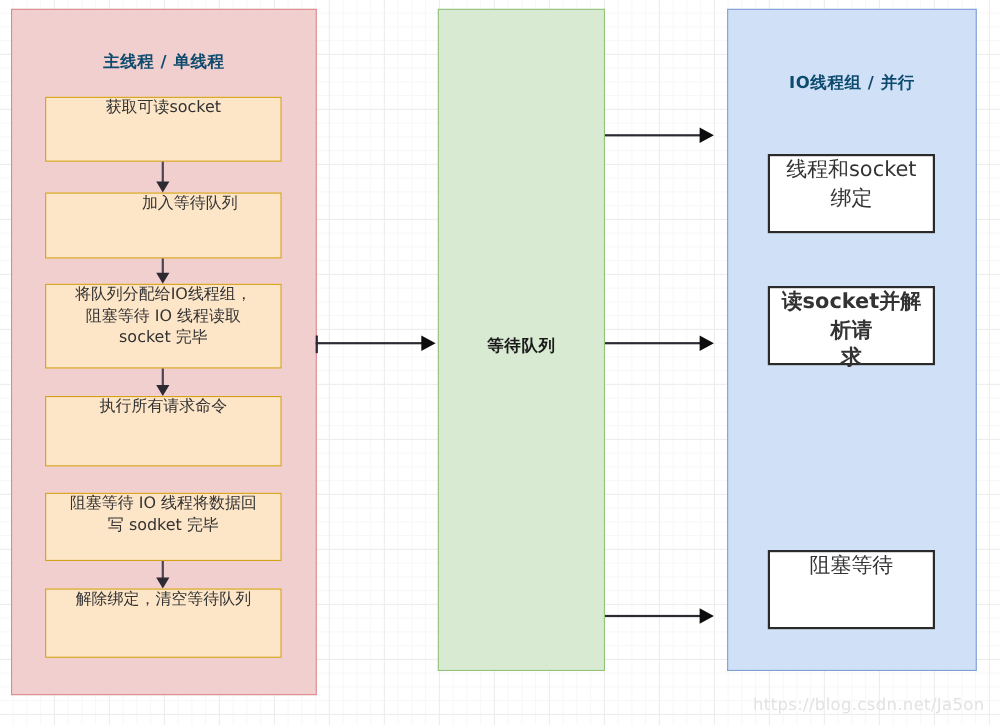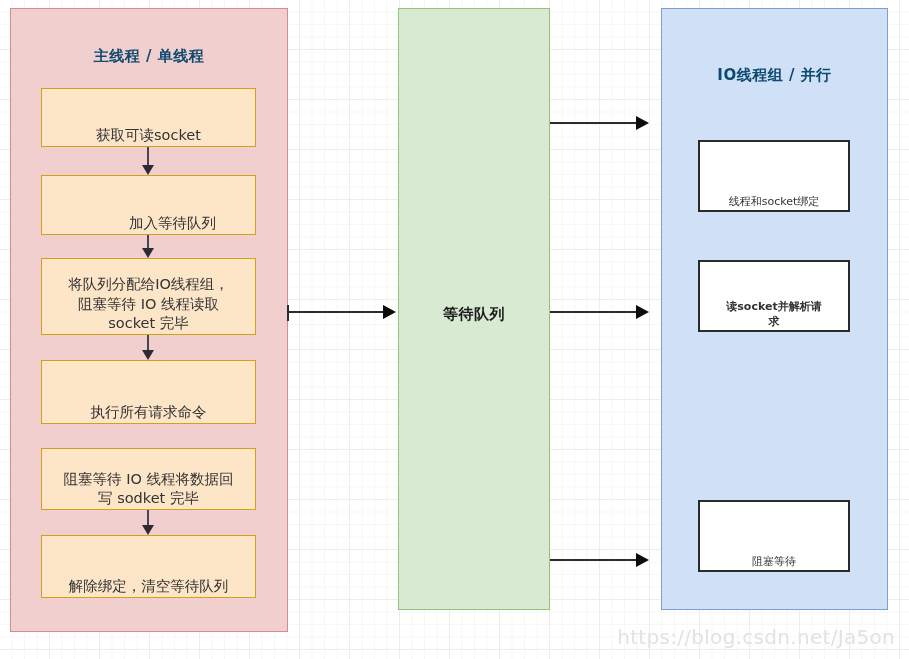--- a/index.html
+++ b/index.html
@@ -65,37 +65,37 @@
     font-size: 15px;
     color: #1a1a1a;
     letter-spacing: 0.5px;
   }
 
   
   .step {
     position: absolute;
     box-sizing: border-box;
     display: flex;
-    align-items: flex-end;
+    align-items: flex-start;
     justify-content: center;
     text-align: center;
     line-height: 1.35;
     color: #333333;
   }
   .step-orange {
     background: #fde5c8;
     border: 1.5px solid #d4a017;
     font-size: 14.5px;
     left: 41px;
     width: 215px;
   }
   .step-white {
     background: #ffffff;
     border: 2px solid #2a2a2a;
-    font-size: 11px;
+    font-size: 19px;
     left: 698px;
     width: 152px;
   }
   .step-inner { padding: 0 7px; white-space: pre-line; }
   .v-line {
     position: absolute;
     width: 2px;
     background: #4a4453;
   }
   .arrow-down {
@@ -120,21 +120,21 @@
   .stub {
     position: absolute;
     width: 2px;
     background: #2d2a33;
   }
 
   .watermark {
     position: absolute;
     right: 14px;
     bottom: 10px;
-    font-size: 20px;
+    font-size: 15px;
     color: #e2e2e2;
     letter-spacing: 0.3px;
     user-select: none;
   }
 </style>
 </head>
 <body>
 
 <div id="canvas">
 

